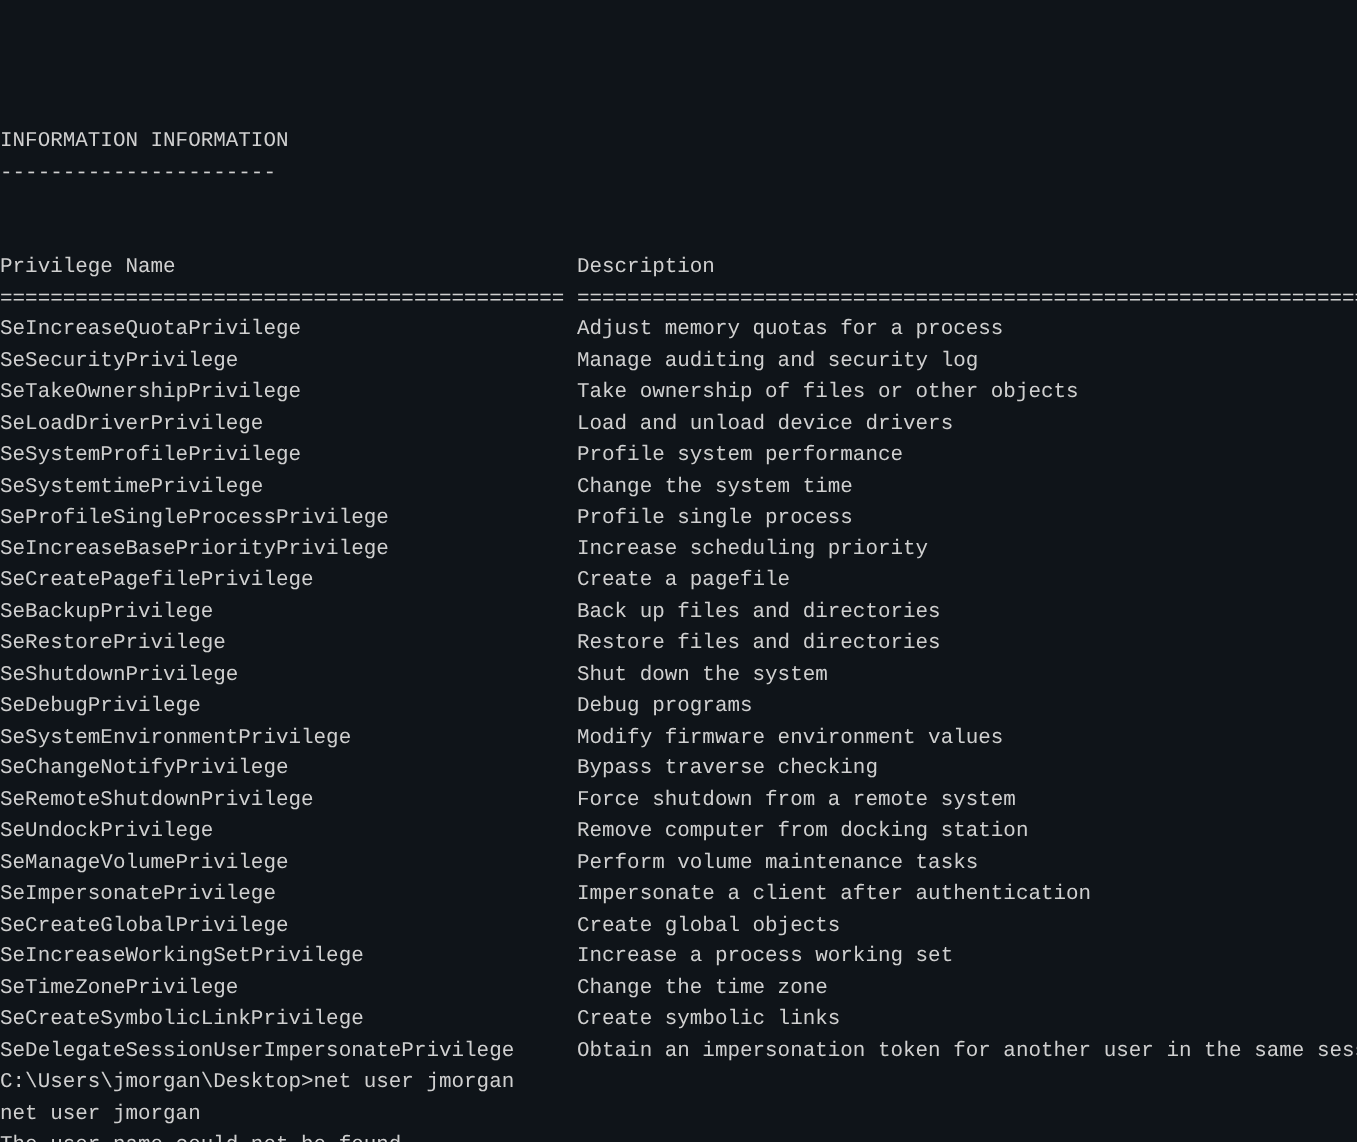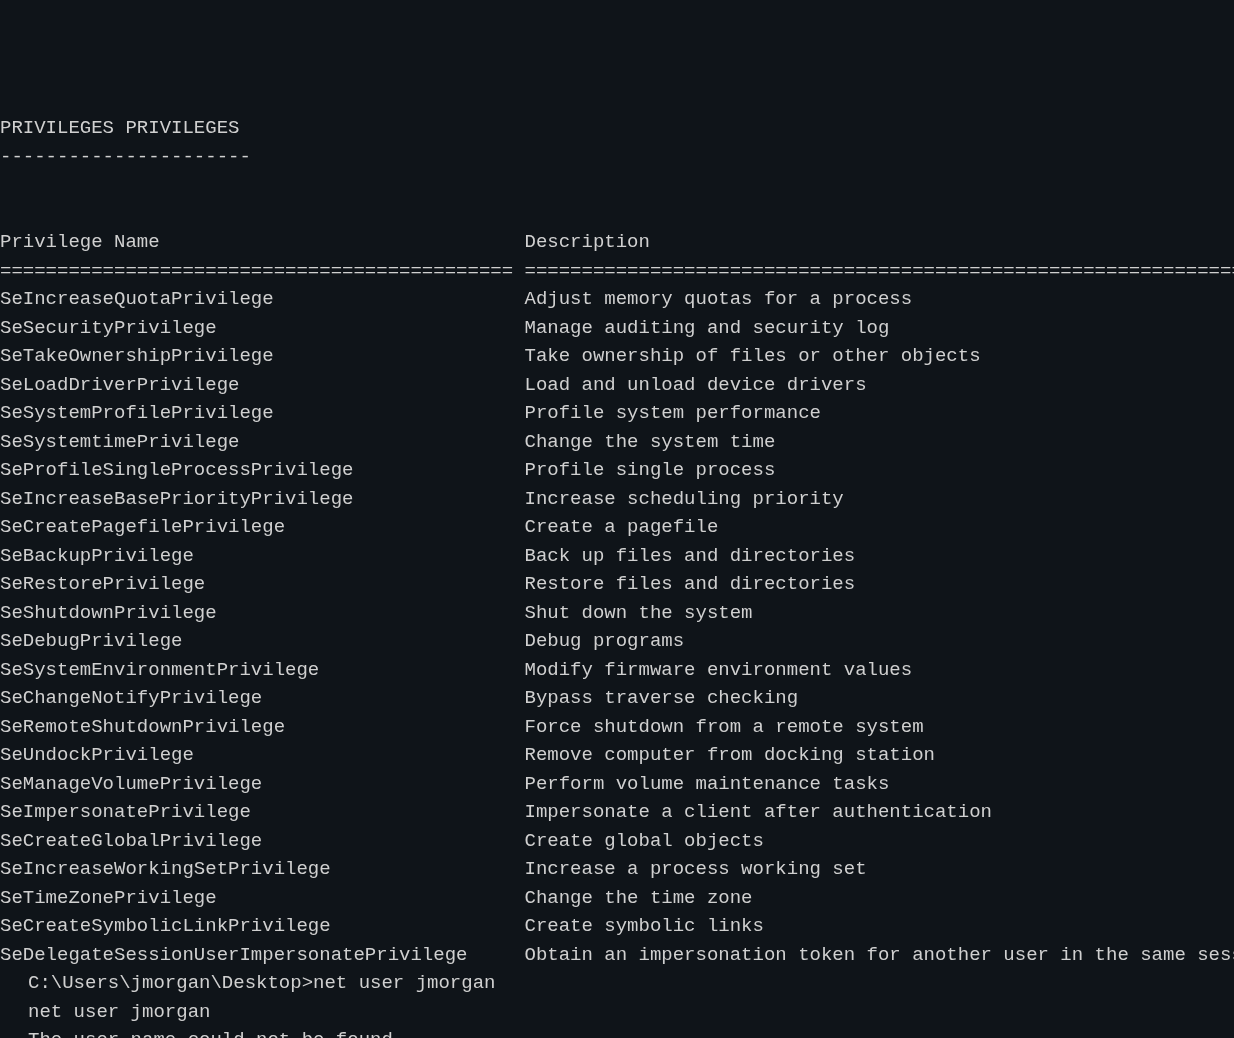--- a/index.html
+++ b/index.html
@@ -26,29 +26,28 @@
       color: #d0d0d0;
     }
     .col-sep {
       color: #d0d0d0;
     }
     .priv-row {
       color: #d0d0d0;
     }
     .cmd-line {
       color: #d0d0d0;
-      padding-left: 28px;
     }
   </style>
 </head>
 <body>
 
 
 
-<div class="terminal"><span class="header-title">PRIVILEGES PRIVILEGES</span>
+<div class="terminal"><span class="header-title">INFORMATION INFORMATION</span>
 <span class="header-dashes">----------------------</span>
 
 
 <span class="col-header" id="col-headers">Privilege Name                                Description                                                        State</span>
 <span class="col-sep" id="col-seps">============================================= ================================================================== =======</span>
 <span id="priv-rows"><span class="priv-row">SeIncreaseQuotaPrivilege                      Adjust memory quotas for a process                                 Enabled</span>
 <span class="priv-row">SeSecurityPrivilege                           Manage auditing and security log                                   Enabled</span>
 <span class="priv-row">SeTakeOwnershipPrivilege                      Take ownership of files or other objects                           Enabled</span>
 <span class="priv-row">SeLoadDriverPrivilege                         Load and unload device drivers                                     Enabled</span>
 <span class="priv-row">SeSystemProfilePrivilege                      Profile system performance                                         Enabled</span>

